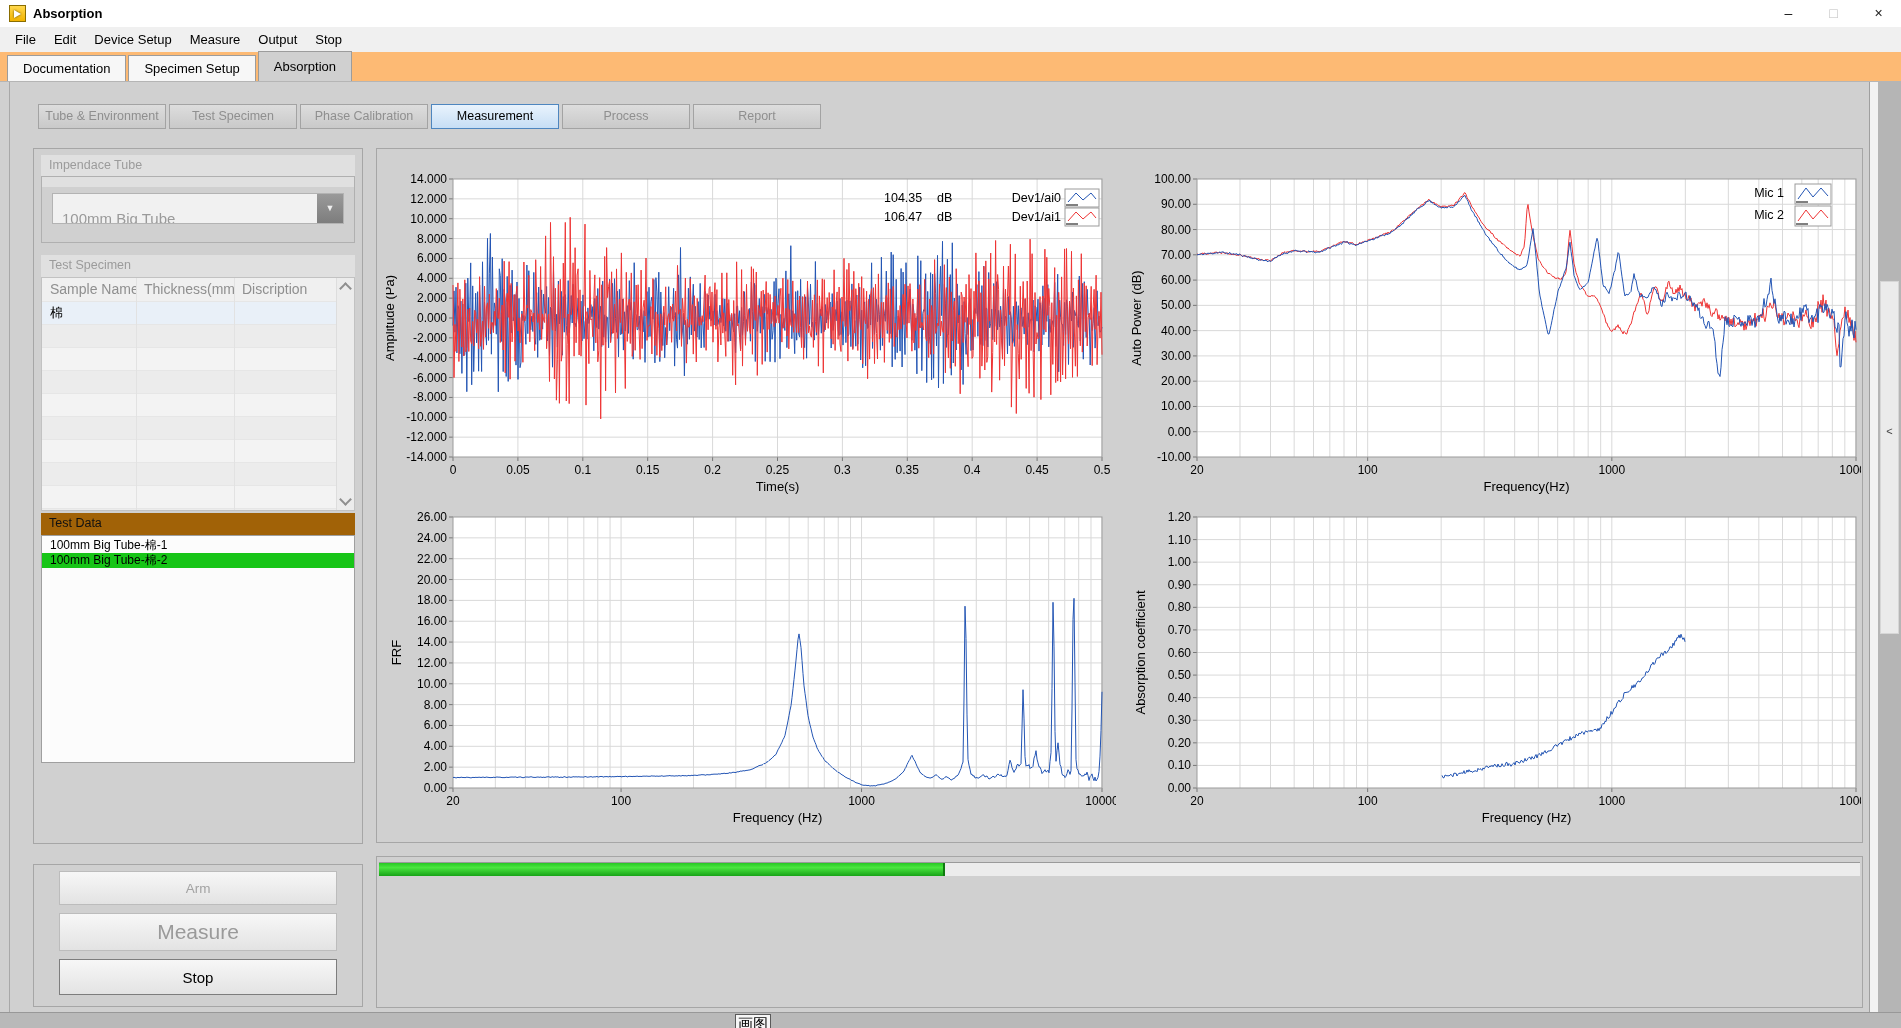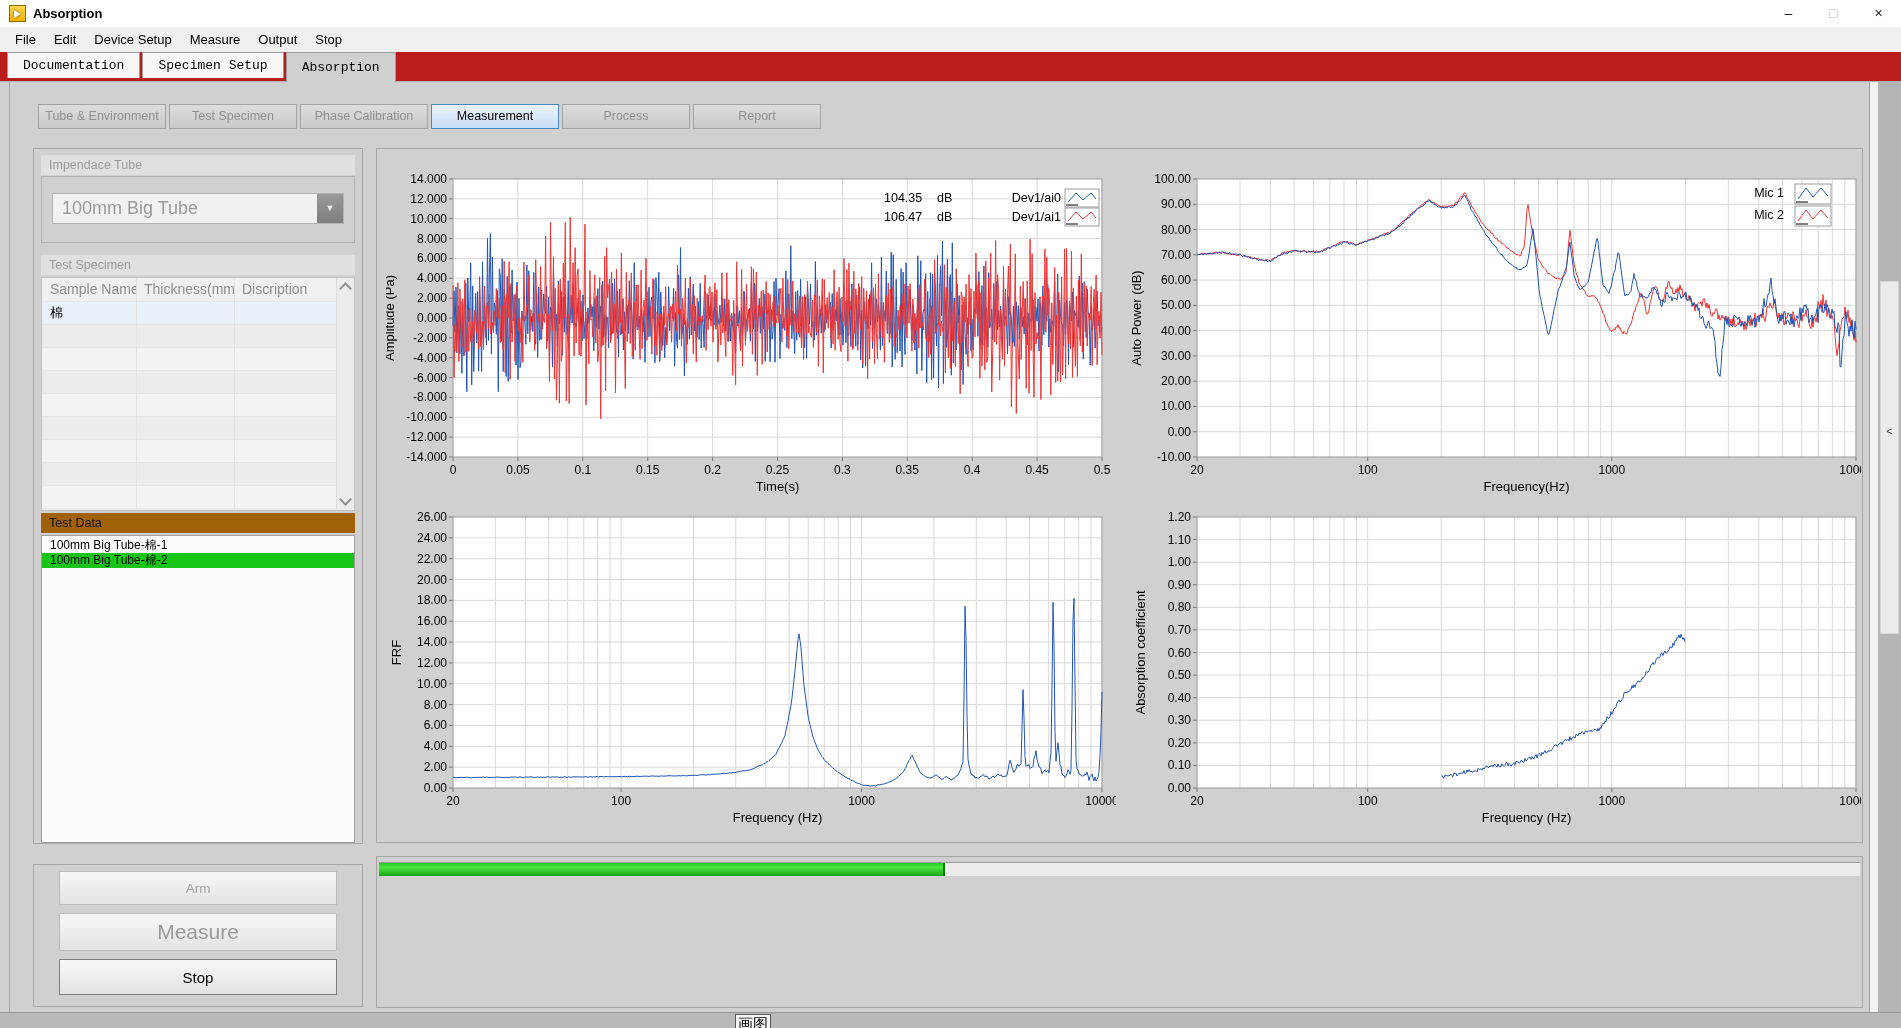--- a/index.html
+++ b/index.html
@@ -10,54 +10,54 @@
   .app-icon{position:absolute;left:9px;top:5px;width:17px;height:17px;background:linear-gradient(#ffd84d,#f2b300);border:1px solid #8a6d00;box-sizing:border-box;display:flex;align-items:center;justify-content:center;}
   .app-icon .tri{width:0;height:0;border-left:7px solid #ffffff;border-top:4px solid transparent;border-bottom:4px solid transparent;filter:drop-shadow(0 0 1px #5a4500);}
   .win-title{position:absolute;left:33px;top:0;height:27px;line-height:27px;font-size:13px;font-weight:bold;color:#000;}
   .wincontrols{position:absolute;right:0;top:0;height:27px;display:flex;}
   .wc{width:45px;text-align:center;line-height:27px;font-size:14px;color:#222;}
   .wc.max{color:#bdbdbd;}
   
   .menubar{position:absolute;top:27px;left:0;right:0;height:25px;background:#f0f0f0;display:flex;align-items:center;padding-left:6px;box-sizing:border-box;}
   .menu-item{padding:0 9px;font-size:13px;line-height:25px;color:#000;text-align:right;}
   
-  .tabstrip{position:absolute;top:52px;left:0;right:0;height:29px;background:#b91c1c;display:flex;padding-left:7px;box-sizing:border-box;font-family:Liberation Mono, monospace;}
+  .tabstrip{position:absolute;top:52px;left:0;right:0;height:29px;background:#fdba74;display:flex;align-items:flex-end;padding-left:7px;box-sizing:border-box;}
   .tab{height:25px;line-height:25px;padding:0 15px;font-size:13px;background:#f7f7f7;border:1px solid #9c9c9c;border-bottom:none;margin-right:2px;color:#000;}
   .tab.active{height:29px;line-height:29px;background:#d0d0d0;position:relative;z-index:3;}
   
   .content{position:absolute;top:81px;left:0;right:0;bottom:16px;background:#d0d0d0;border-top:1px solid #b5b5b5;box-sizing:border-box;}
   .content .left-edge{position:absolute;left:9px;top:0;bottom:0;width:1px;background:#a8a8a8;}
   .subtabs{position:absolute;left:38px;top:22px;height:25px;display:flex;gap:3px;}
   .subtab{width:128px;height:25px;line-height:23px;text-align:center;font-size:12.5px;color:#8f8f8f;background:linear-gradient(#dddddd,#c9c9c9);border:1px solid #a3a3a3;box-sizing:border-box;}
   .subtab.active{color:#000;background:linear-gradient(#e9f3fd,#c6def5);border:1px solid #4e86bf;}
   
   .left-panel{position:absolute;left:33px;top:66px;width:330px;height:696px;border:1px solid #a6a6a6;box-sizing:border-box;}
-  .sec-header{position:absolute;left:7px;right:7px;height:20px;line-height:20px;background:#e0e0e0;color:#9b9b9b;font-size:12.5px;padding-left:8px;box-sizing:border-box;}
+  .sec-header{position:absolute;left:7px;right:7px;height:32px;line-height:20px;background:#e0e0e0;color:#9b9b9b;font-size:12.5px;padding-left:8px;box-sizing:border-box;}
   .sec-header.td{background:#a16207;color:#111;}
   .hdr-tube{top:6px;}
   .tube-box{position:absolute;left:7px;right:7px;top:27px;height:67px;border:1px solid #b0b0b0;box-sizing:border-box;}
   .dropdown{position:absolute;left:10px;right:10px;top:16px;height:31px;background:#f1f1f1;border:1px solid #b3b3b3;box-sizing:border-box;display:flex;}
-  .dd-value{flex:1;font-size:18px;color:#9a9a9a;line-height:29px;padding-left:9px;overflow:hidden;white-space:nowrap;}
+  .dd-value{flex:1;font-size:15px;color:#9a9a9a;line-height:29px;padding-left:9px;overflow:hidden;white-space:nowrap;margin-top:10px;}
   .dd-btn{width:26px;background:linear-gradient(#9a9a9a,#7d7d7d);color:#efefef;text-align:center;font-size:9px;line-height:29px;}
   .hdr-spec{top:106px;}
   .spec-table{position:absolute;left:7px;right:7px;top:128px;height:234px;background:#f0f0f0;border:1px solid #c2c2c2;box-sizing:border-box;overflow:hidden;}
   .spec-head{display:flex;height:23px;line-height:23px;color:#8f8f8f;font-size:14px;background:#f0f0f0;}
   .spec-head div{box-sizing:border-box;padding-left:8px;overflow:hidden;white-space:nowrap;}
   .spec-row{display:flex;height:22px;line-height:22px;font-size:13px;border-top:1px solid #e6e6e6;}
   .spec-row div{box-sizing:border-box;padding-left:8px;overflow:hidden;}
   .spec-row.data{background:#e9f0f8;color:#000;}
   .spec-row.empty:nth-child(odd){background:#f3f3f3;}
   .spec-row.empty:nth-child(even){background:#ececec;}
   .col-sep{position:absolute;top:0;bottom:0;width:1px;background:#e2e2e2;}
   .spec-scroll{position:absolute;right:0;top:0;bottom:0;width:17px;background:#ececec;border-left:1px solid #dddddd;}
   .chev{position:absolute;left:4px;width:7px;height:7px;border-left:2px solid #8f8f8f;border-top:2px solid #8f8f8f;}
   .chev.up{top:6px;transform:rotate(45deg);}
   .chev.down{bottom:6px;transform:rotate(225deg);}
   .hdr-td{top:364px;}
-  .test-data-list{position:absolute;left:7px;right:7px;top:386px;height:308px;background:#fcfcfc;border:1px solid #9f9f9f;box-sizing:border-box;padding-top:2px;}
+  .test-data-list{position:absolute;left:7px;right:7px;top:386px;height:228px;background:#fcfcfc;border:1px solid #9f9f9f;box-sizing:border-box;padding-top:2px;}
   .td-item{height:15px;line-height:15px;font-size:12px;color:#000;padding-left:8px;white-space:nowrap;overflow:hidden;}
   .td-item.selected{background:#17c517;}
   
   .buttons-panel{position:absolute;left:33px;top:782px;width:330px;height:143px;border:1px solid #a6a6a6;box-sizing:border-box;}
   .btn{position:absolute;left:25px;width:278px;background:linear-gradient(#f7f7f7,#e3e3e3);border:1px solid #bcbcbc;font-family:"Liberation Sans",sans-serif;}
   .btn.arm{top:6px;height:34px;font-size:13.5px;color:#a3a3a3;}
   .btn.measure{top:48px;height:38px;font-size:21px;color:#9a9a9a;}
   .btn.stop{top:94px;height:36px;font-size:15px;color:#000;border-color:#7d7d7d;}
   
   .charts-panel{position:absolute;left:376px;top:66px;width:1487px;height:695px;border:1px solid #a6a6a6;box-sizing:border-box;}

